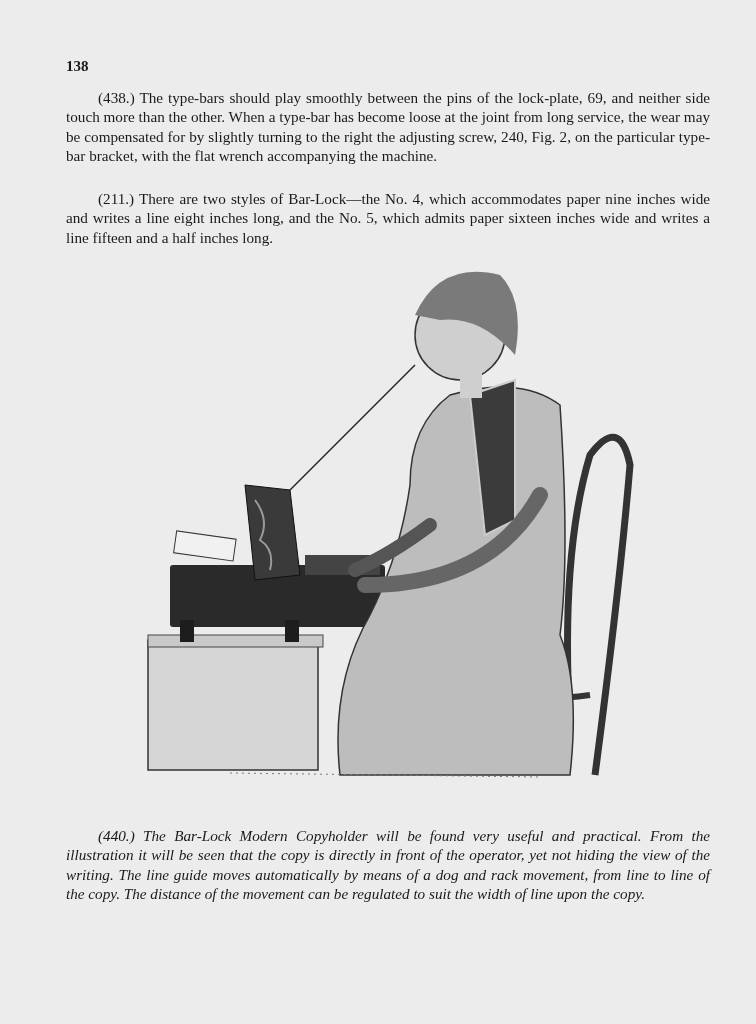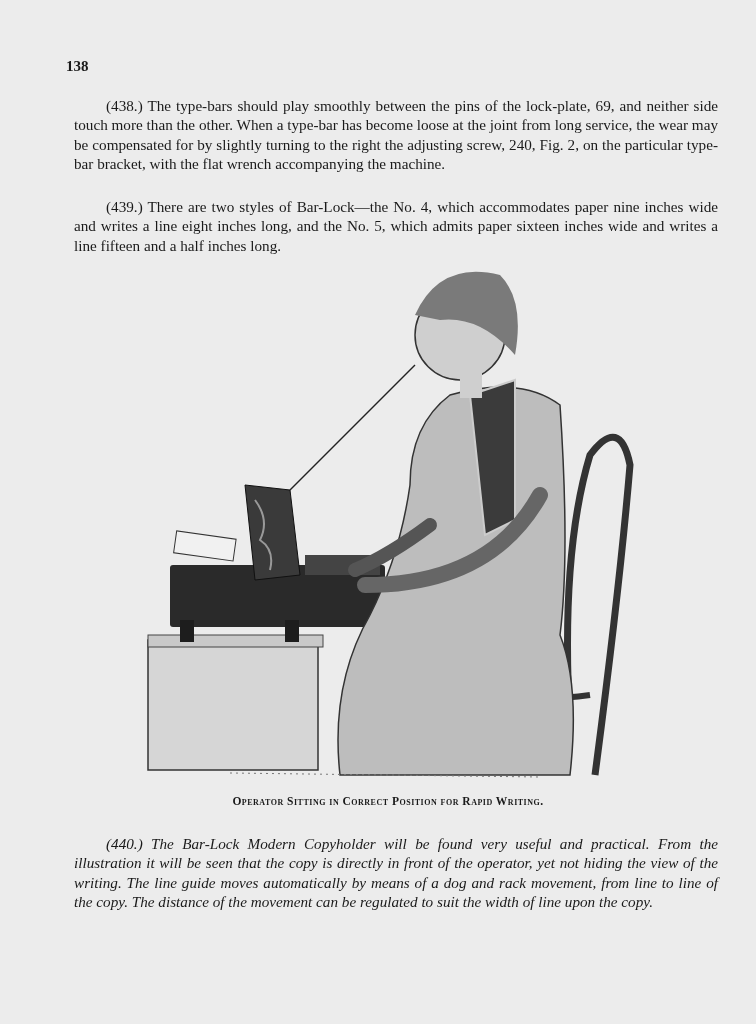--- a/index.html
+++ b/index.html
@@ -16,21 +16,21 @@
     position: absolute; left: 66px; top: 58px; width: 644px; height: 20px;
   }
   .page-number { position: absolute; left: 0; top: 0; font-size: 15px; font-weight: bold; }
   .running-title {
     position: absolute; left: 0; width: 644px; top: 0; text-align: center;
     font-style: italic; font-size: 14.5px; letter-spacing: 0.6px;
   }
   .para {
     position: absolute; left: 66px; width: 644px;
     font-size: 15.2px; line-height: 19.3px; text-align: justify;
-    text-indent: 32px; margin: 8px;
+    text-indent: 32px; margin: 0;
   }
   #p438 { top: 88px; }
   #p439 { top: 189px; }
   #p440 { top: 826px; font-style: italic; }
   .figure {
     position: absolute; left: 140px; top: 255px; width: 500px; height: 530px;
   }
   .figure svg { width: 100%; height: 100%; }
   .caption {
     position: absolute; left: 66px; width: 644px; top: 795px;
@@ -41,21 +41,21 @@
 </head>
 <body>
 
 <div class="page">
 
   <div class="header">
     <span class="page-number">138</span>
   </div>
 
   <p class="para" id="p438">(438.) The type-bars should play smoothly between the pins of the lock-plate, 69, and neither side touch more than the other. When a type-bar has become loose at the joint from long service, the wear may be compensated for by slightly turning to the right the adjusting screw, 240, Fig. 2, on the particular type-bar bracket, with the flat wrench accompanying the machine.</p>
-  <p class="para" id="p439">(439.) There are two styles of Bar-Lock—the No. 4, which accommodates paper nine inches wide and writes a line eight inches long, and the No. 5, which admits paper sixteen inches wide and writes a line fifteen and a half inches long.</p>
+  <p class="para" id="p439">(211.) There are two styles of Bar-Lock—the No. 4, which accommodates paper nine inches wide and writes a line eight inches long, and the No. 5, which admits paper sixteen inches wide and writes a line fifteen and a half inches long.</p>
 
   <div class="figure">
     <svg viewBox="0 0 500 530" xmlns="http://www.w3.org/2000/svg">
 
       <rect x="8" y="385" width="170" height="130" fill="#d6d6d6" stroke="#333" stroke-width="1.5"></rect>
       <rect x="8" y="380" width="175" height="12" fill="#c9c9c9" stroke="#444" stroke-width="1"></rect>
 
       <rect x="30" y="310" width="215" height="62" fill="#2a2a2a" rx="3"></rect>
       <rect x="40" y="365" width="14" height="22" fill="#1d1d1d"></rect>
       <rect x="145" y="365" width="14" height="22" fill="#1d1d1d"></rect>
@@ -83,17 +83,16 @@
 
       <ellipse cx="320" cy="80" rx="45" ry="45" fill="#cfcfcf" stroke="#333" stroke-width="1.5"></ellipse>
       <path d="M275 60 Q300 5 360 20 Q385 45 375 100 Q340 60 300 65 Z" fill="#7a7a7a"></path>
 
       <rect x="320" y="115" width="22" height="28" fill="#cfcfcf"></rect>
 
       <line x1="90" y1="518" x2="400" y2="522" stroke="#777" stroke-dasharray="2 4"></line>
     </svg>
   </div>
 
-  <div class="caption">Operator Sitting in Correct Position for Rapid Writing.</div>
 
   <p class="para" id="p440">(440.) The Bar-Lock Modern Copyholder will be found very useful and practical. From the illustration it will be seen that the copy is directly in front of the operator, yet not hiding the view of the writing. The line guide moves automatically by means of a dog and rack movement, from line to line of the copy. The distance of the movement can be regulated to suit the width of line upon the copy.</p>
 
 </div>
 
 </body></html>

